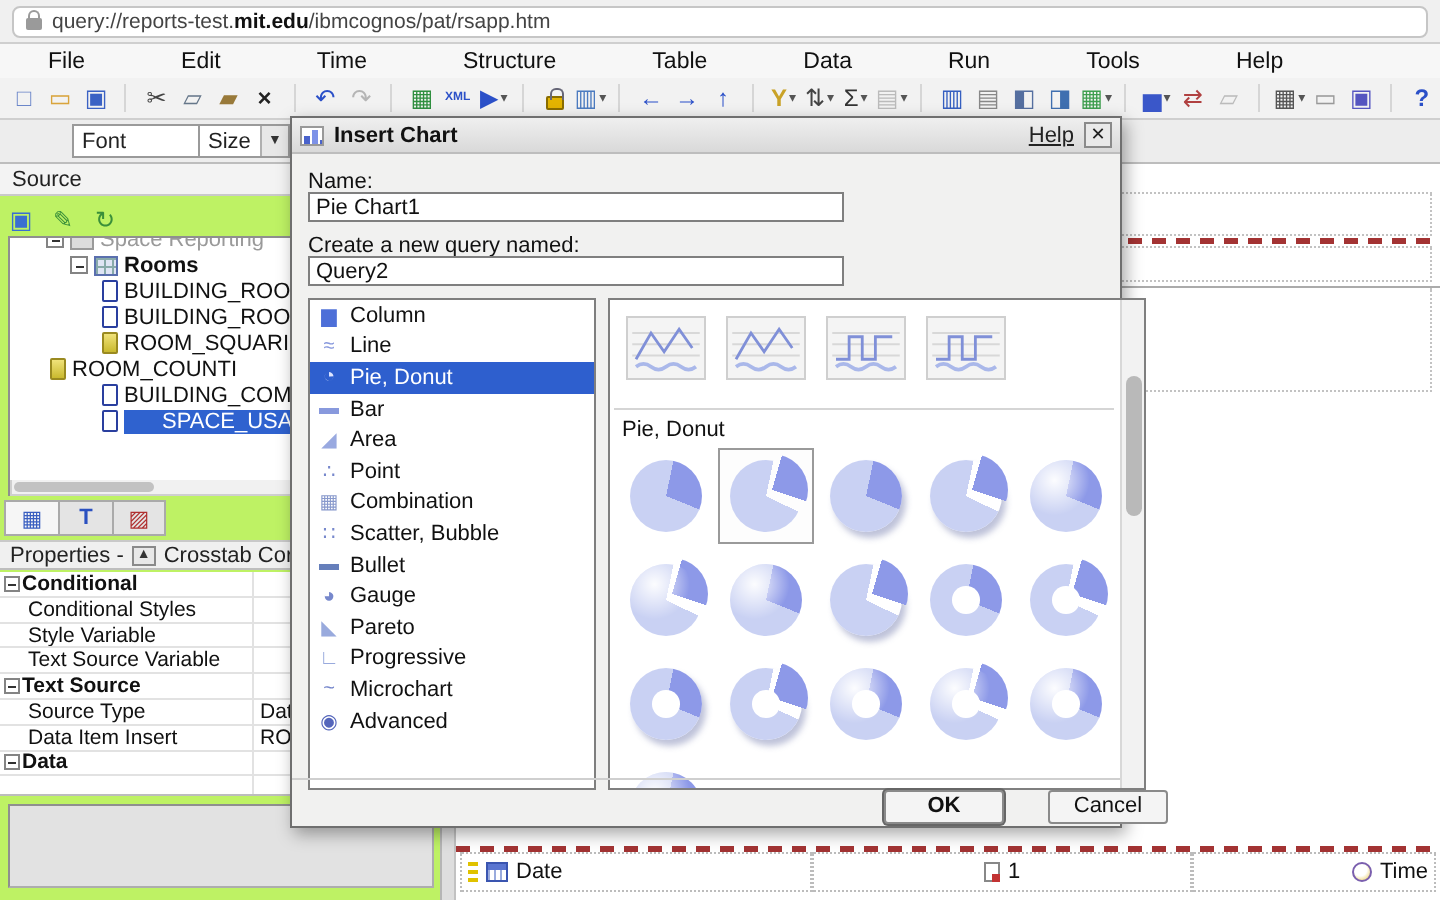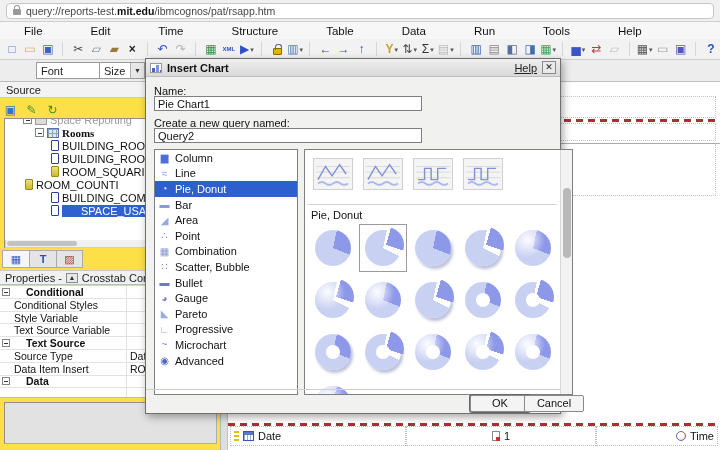--- a/index.html
+++ b/index.html
@@ -25,21 +25,21 @@
   .tsep { width:7px; height:14px; border-right:1px solid #d6d6d6; margin-right:6px; }
   .csslock { width:9px; height:7px; background:#e3b400; border:1px solid #8a6d00; border-radius:1px; position:relative; margin-top:4px;}
   .csslock::before{ content:""; position:absolute; left:1px; top:-5px; width:5px; height:5px; border:1.5px solid #667; border-bottom:none; border-radius:3px 3px 0 0;}
 
   .row2 { position:absolute; left:0; top:60px; width:720px; height:22px; background:#ededed; border-bottom:1px solid #bdbdbd; }
   .fakesel { position:absolute; top:2px; height:17px; background:#fff; border:1px solid #9a9a9a; font-size:11px; color:#222; display:flex; align-items:center; justify-content:space-between; padding-left:4px; }
   .fakesel .arr { width:14px; height:100%; background:#e8e8e8; border-left:1px solid #b0b0b0; display:flex; align-items:center; justify-content:center; font-size:7px; color:#333; }
   .stylebar { position:absolute; left:582px; top:61px; height:20px; display:flex; align-items:center; gap:2px; }
 
   
-  .leftcol { position:absolute; left:0; top:82px; width:221px; height:368px; background:#fde047; border-right:1px solid #b5b5b5; }
+  .leftcol { position:absolute; left:0; top:82px; width:221px; height:368px; background:#bef264; border-right:1px solid #b5b5b5; }
   .srchead { position:absolute; left:0; top:0; width:221px; height:16px; background:#f3f3f3; border-bottom:1px solid #c9c9c9; font-size:11px; color:#222; padding-left:6px; display:flex; align-items:center; }
   .srcicons { position:absolute; left:2px; top:18px; height:20px; display:flex; gap:4px; align-items:center; }
   .sic { width:17px; height:17px; display:flex; align-items:center; justify-content:center; font-size:12px; }
 
   .treebox { position:absolute; left:4px; top:36px; width:213px; height:130px; background:#fff; border:1px solid #8f8f8f; overflow:hidden; font-size:11px; color:#111; }
   .trow { height:13px; display:flex; align-items:center; gap:3px; white-space:nowrap; }
   .mbox { width:9px; height:9px; border:1px solid #848484; background:#fff; position:relative; flex:none; }
   .mbox::after { content:""; position:absolute; left:1.5px; top:3.5px; width:4px; height:1px; background:#333; }
   .ns-ic { width:12px; height:10px; background:#dcdcdc; border:1px solid #9a9a9a; flex:none; }
   .folder-ic { width:12px; height:10px; background:#dfe5f5; border:1px solid #5a6fae; flex:none;
@@ -53,21 +53,21 @@
 
   .paneltabs { position:absolute; left:2px; top:168px; height:18px; display:flex; }
   .ptab { width:27px; height:18px; border:1px solid #aaa; border-right:none; background:#e4e4e4; display:flex; align-items:center; justify-content:center; font-size:11px; }
   .ptab:last-child { border-right:1px solid #aaa; }
   .ptab.first { background:#f6f6f6; }
 
   .prophead { position:absolute; left:0; top:188px; width:221px; height:15px; border-top:1px solid #c9c9c9; border-bottom:1px solid #bdbdbd; background:#f0f0f0; font-size:11px; color:#222; display:flex; align-items:center; gap:4px; padding-left:5px; }
   .pinbox { width:12px; height:10px; border:1px solid #8a8a8a; background:#e8e8e8; font-size:7px; display:flex; align-items:center; justify-content:center; color:#333; }
   .propgrid { position:absolute; left:0; top:204px; width:221px; height:112px; background:#fff; overflow:hidden; font-size:10.5px; color:#111; border-bottom:1px solid #bdbdbd; }
   .prow { height:12.8px; display:flex; border-bottom:1px solid #e2e2e2; align-items:center; }
-  .prow .lab { width:127px; padding-left:14px; display:flex; align-items:center; gap:16px; border-right:1px solid #e2e2e2; height:100%; white-space:nowrap; overflow:hidden; }
+  .prow .lab { width:127px; padding-left:14px; display:flex; align-items:center; gap:1px; border-right:1px solid #e2e2e2; height:100%; white-space:nowrap; overflow:hidden; }
   .prow.group .lab { font-weight:bold; padding-left:2px; }
   .prow .val { flex:1; padding-left:3px; white-space:nowrap; overflow:hidden; height:100%; display:flex; align-items:center; }
   .pmbox { width:8px; height:8px; border:1px solid #848484; background:#fff; position:relative; flex:none; }
   .pmbox::after { content:""; position:absolute; left:1px; top:3px; width:4px; height:1px; background:#333; }
   .propinset { position:absolute; left:4px; top:320px; width:213px; height:42px; background:#e2e2e2; border:1px solid #adadad; border-top-color:#8f8f8f; border-left-color:#8f8f8f; }
 
   
   .divider { position:absolute; left:221px; top:82px; width:7px; height:368px; background:#dedede; border-right:1px solid #c2c2c2; }
   .canvas { position:absolute; left:228px; top:82px; width:492px; height:368px; background:#fff; }
   .dotbox { border:1px dotted #c2c2c2; position:absolute; }
@@ -345,21 +345,21 @@
       </div>
     <div class="treebox" id="sourcetree">
         <div class="trow" style="margin-top: -6px; padding-left: 18px; color: rgb(154, 154, 154);">
           <span class="mbox"></span>
           <span class="ns-ic"></span>
           <span>Space Reporting</span>
         </div>
         <div class="trow" style="padding-left: 30px;">
           <span class="mbox"></span>
           <span class="folder-ic"></span>
-          <span style="font-weight: bold; font-family: Liberation Serif, serif;">Rooms</span>
+          <span style="font-weight: bold;">Rooms</span>
         </div>
         <div class="trow" style="padding-left: 46px;">
           <span class="attr-ic"></span>
           <span>BUILDING_ROO</span>
         </div>
         <div class="trow" style="padding-left: 46px;">
           <span class="attr-ic"></span>
           <span>BUILDING_ROO</span>
         </div>
         <div class="trow" style="padding-left: 46px;">
@@ -668,17 +668,17 @@
               <div class="pgl"></div>
             </div>
           </div>
         </div>
       <div class="vscroll">
           <div class="thumb"></div>
         </div>
     </div>
 
     <div class="btnrow-line"></div>
-    <button class="dbtn default" style="left:324px;">OK</button>
+    <button class="dbtn default" style="left:296px;font-weight:bold;">OK</button>
     <button class="dbtn" style="left:378px;">Cancel</button>
   </div>
 
 </div>
 
 </body></html>

